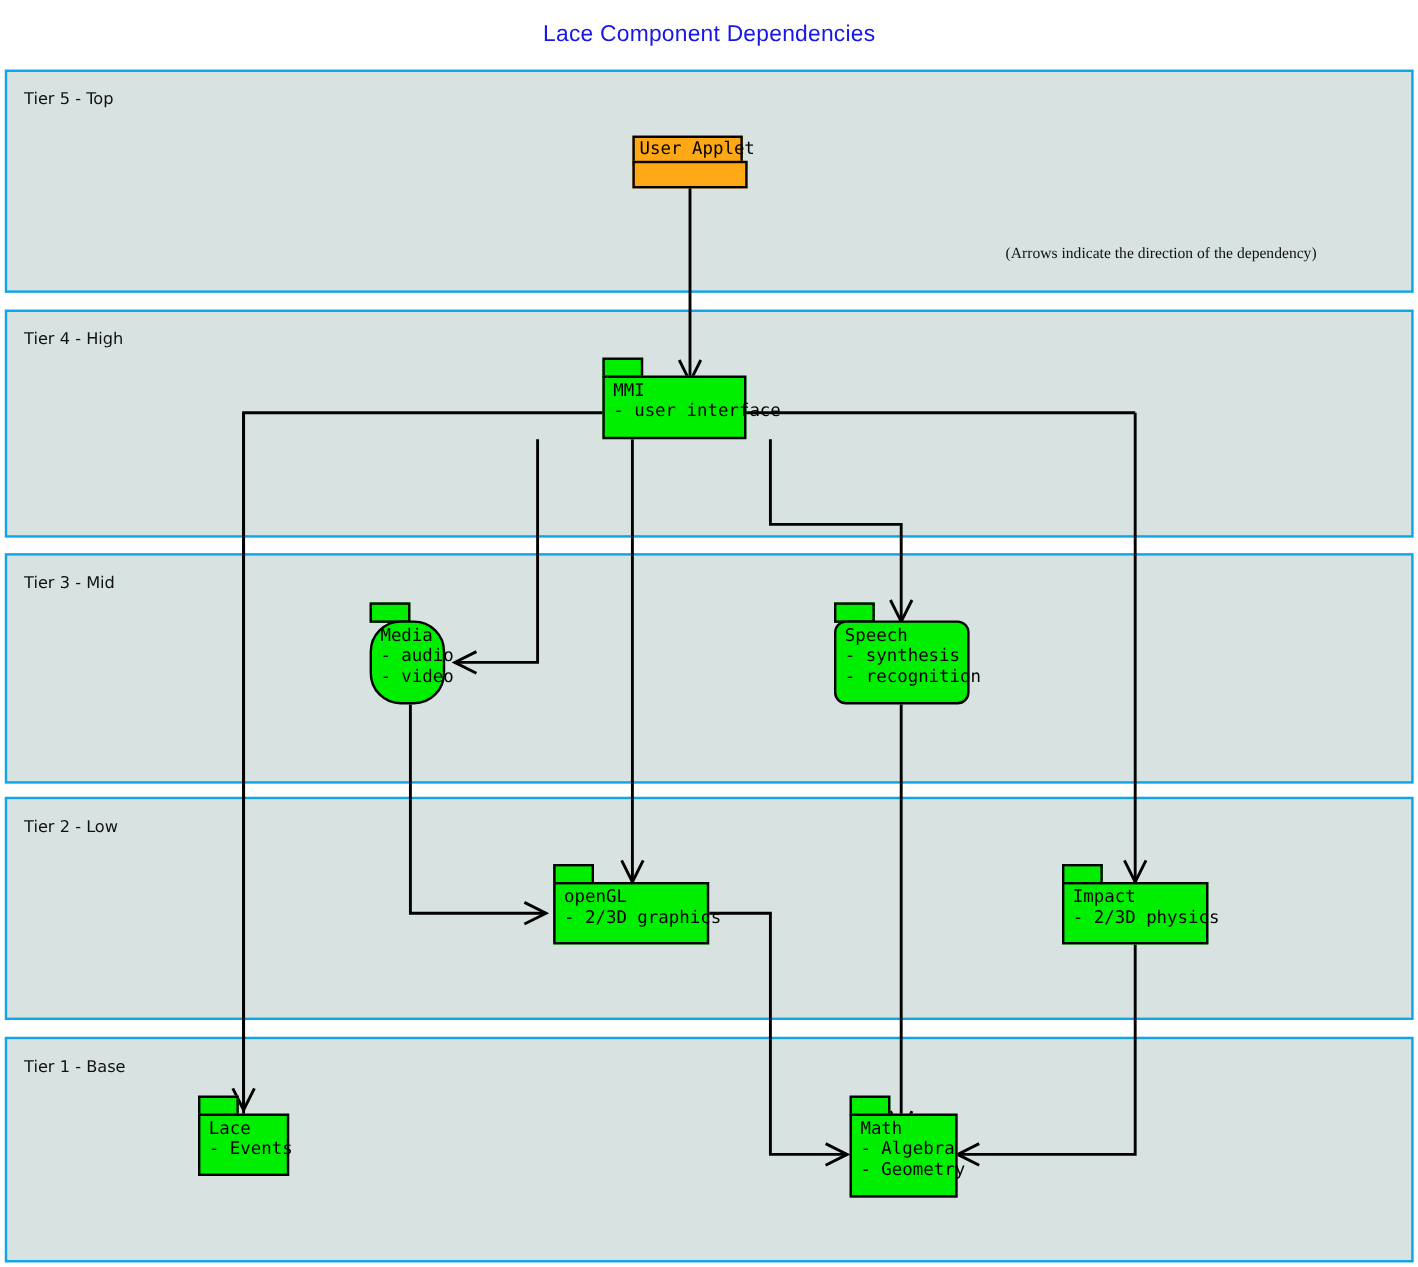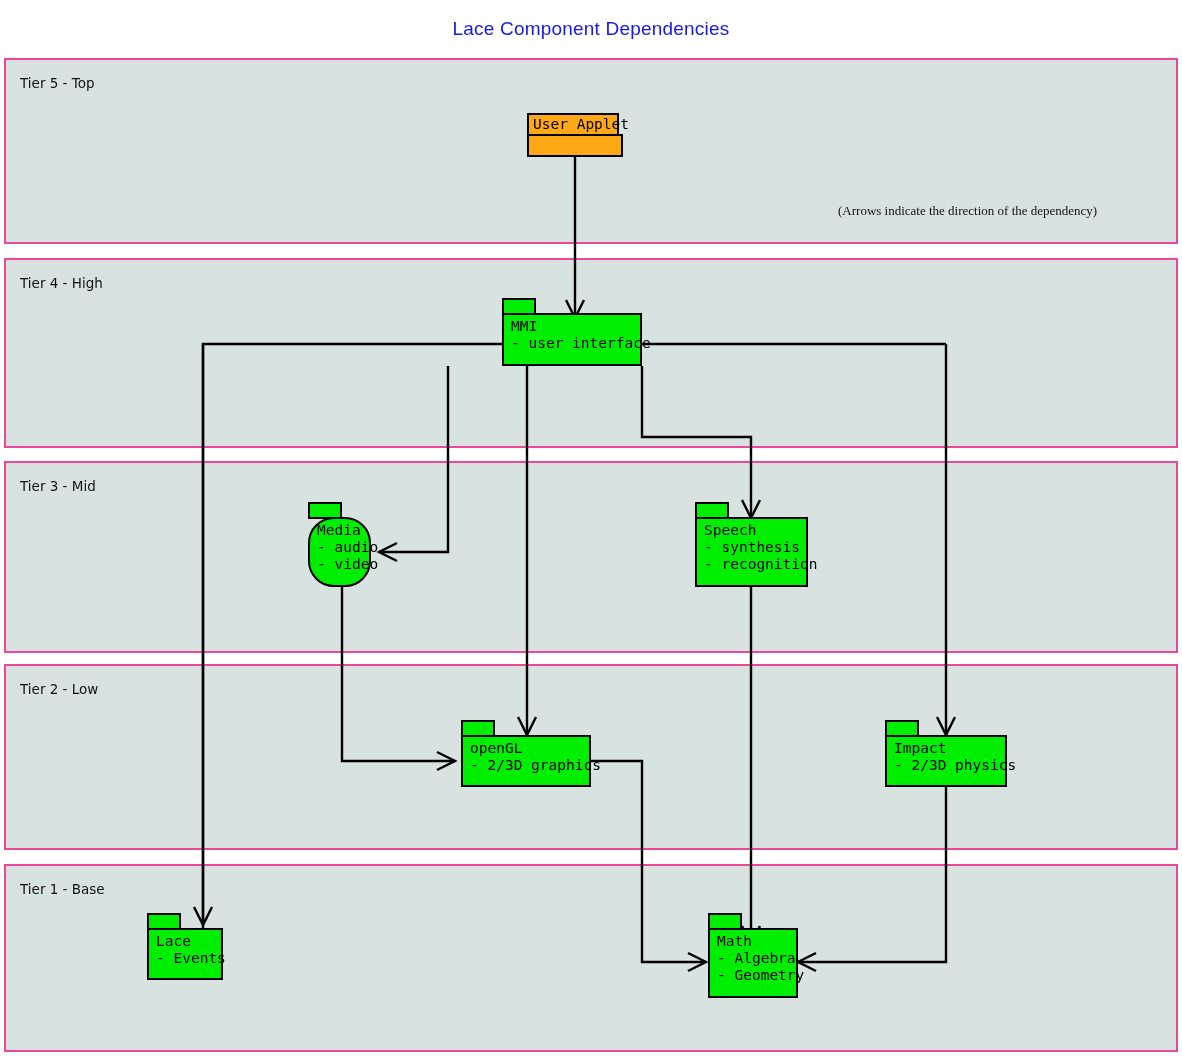--- a/index.html
+++ b/index.html
@@ -25,21 +25,21 @@
     width: 1182px;
     text-align: center;
     color: #1717e8;
     font-family: Liberation Sans, sans-serif;
     font-size: 19px;
     letter-spacing: 0.2px;
   }
   .tier {
     position: absolute;
     background: #d8e3e1;
-    border: 2px solid #ec4899;
+    border: 2px solid #0ea5e9;
     box-sizing: border-box;
   }
   .tier-label {
     position: absolute;
     left: 14px;
     top: 15px;
     font-family: "DejaVu Sans", sans-serif;
     font-size: 13.5px;
     color: #111111;
     white-space: nowrap;
@@ -187,38 +187,38 @@
     <polyline class="head" points="816,953 798,962 816,971"></polyline>
   </svg>
 
   <div class="applet" style="left:527px; top:113px; width:96px; height:44px;">
     <div class="applet-label" style="width:92px; height:22px;">User Applet</div>
     <div class="applet-body" style="top:21px; width:96px; height:23px;"></div>
   </div>
 
   <div class="pkg" style="left:502px; top:298px; width:140px; height:68px;">
     <div class="pkg-tab"></div>
-    <div class="pkg-body" style="width:140px; height:53px;">
+    <div class="pkg-body" style="width:120px; height:53px;">
       <div>MMI</div>
       <div>- user interface</div>
     </div>
   </div>
 
   <div class="pkg" style="left:308px; top:502px; width:71px; height:85px;">
     <div class="pkg-tab"></div>
     <div class="pkg-body" style="width:63px; height:70px;border-radius:26px;">
       <div>Media</div>
       <div>- audio</div>
       <div>- video</div>
     </div>
   </div>
 
   <div class="pkg" style="left:695px; top:502px; width:113px; height:85px;">
     <div class="pkg-tab"></div>
-    <div class="pkg-body" style="width:113px; height:70px;">
+    <div class="pkg-body" style="width:113px; height:70px;border-radius:10px;">
       <div>Speech</div>
       <div>- synthesis</div>
       <div>- recognition</div>
     </div>
   </div>
 
   <div class="pkg" style="left:461px; top:720px; width:130px; height:67px;">
     <div class="pkg-tab"></div>
     <div class="pkg-body" style="width:130px; height:52px;">
       <div>openGL</div>
@@ -227,21 +227,21 @@
   </div>
 
   <div class="pkg" style="left:885px; top:720px; width:122px; height:67px;padding-left:46px;">
     <div class="pkg-tab"></div>
     <div class="pkg-body" style="width:122px; height:52px;">
       <div>Impact</div>
       <div>- 2/3D physics</div>
     </div>
   </div>
 
-  <div class="pkg" style="left:147px; top:913px; width:96px; height:67px;">
+  <div class="pkg" style="left:165px; top:913px; width:96px; height:67px;">
     <div class="pkg-tab"></div>
     <div class="pkg-body" style="width:76px; height:52px;">
       <div>Lace</div>
       <div>- Events</div>
     </div>
   </div>
 
   <div class="pkg" style="left:708px; top:913px; width:90px; height:85px;">
     <div class="pkg-tab"></div>
     <div class="pkg-body" style="width:90px; height:70px;">

